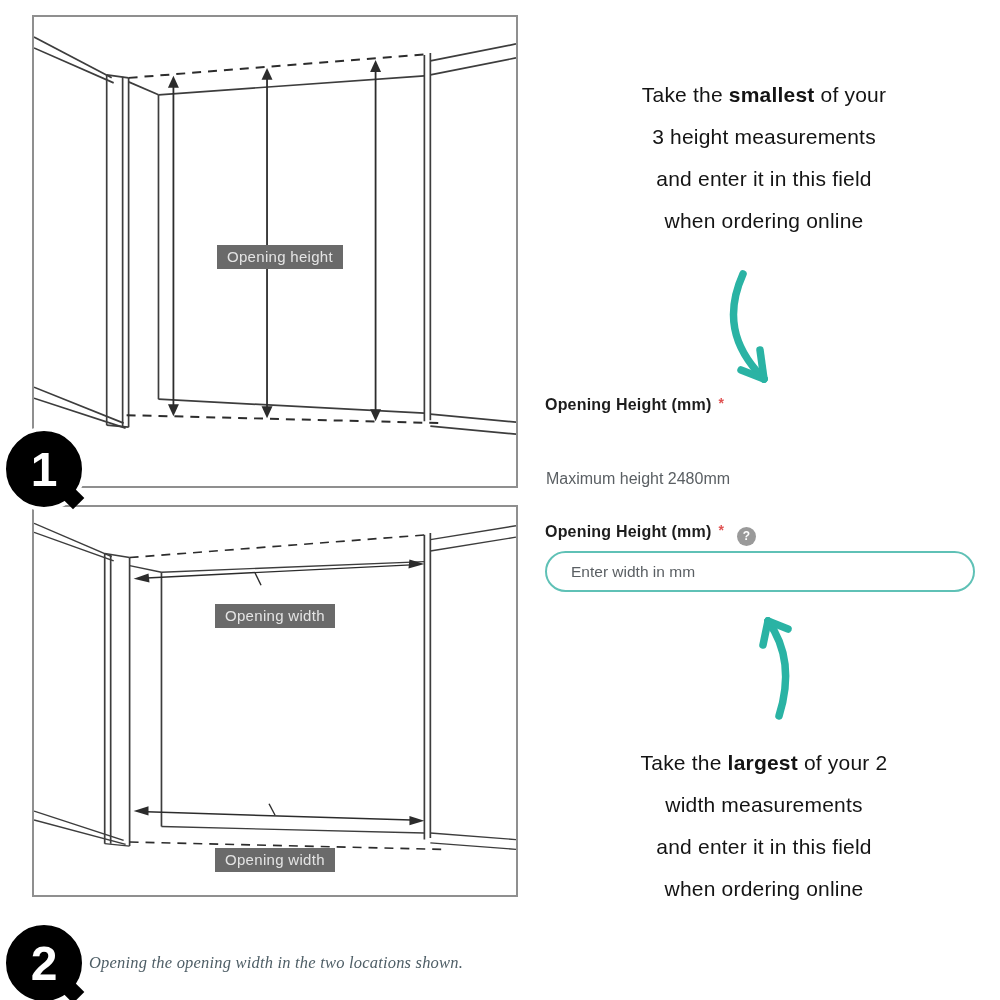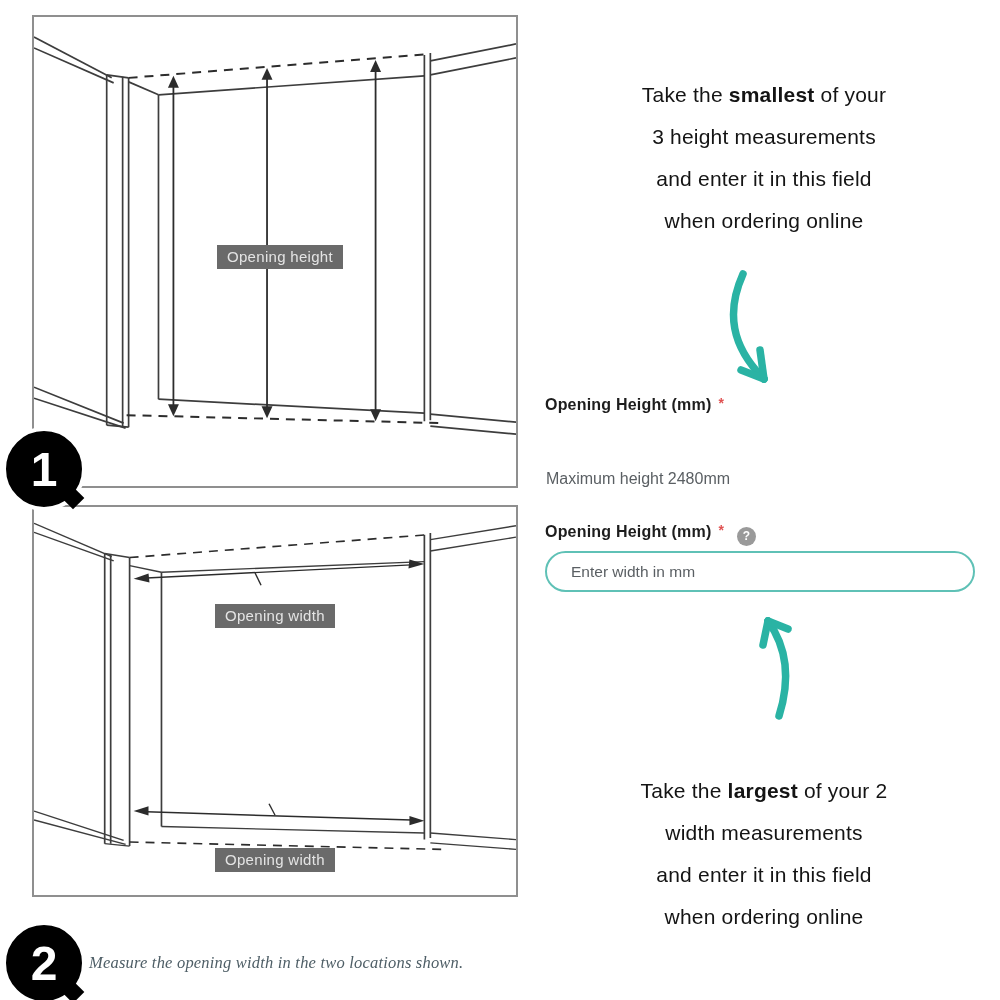--- a/index.html
+++ b/index.html
@@ -45,21 +45,21 @@
   #badge1 { left:-32px; top:410px; }
   #badge2 { left:-32px; top:414px; }
 
   
   .instruction {
     position:absolute; left:538px; width:452px; text-align:center;
     font-size:21px; line-height:42px; color:#141414; letter-spacing:.2px;
     white-space:pre-line;
   }
   #instr1 { top:74px; }
-  #instr2 { top:742px;margin-top:28px; }
+  #instr2 { top:742px; }
   .instruction b { font-weight:bold; }
 
   .field-label {
     position:absolute; left:545px; font-size:16px; font-weight:bold;
     color:#1d1d1d; letter-spacing:.2px;
   }
   #height-label-row { top:395px; }
   #width-label-row  { top:522px; }
   .req { color:#e05252; margin-left:7px; font-size:14px; vertical-align:2px; }
   .help-icon {
@@ -164,21 +164,21 @@
         <path fill="#2c2c2c" d="M392,70 L377,64.5 L376,75.5 Z"></path>
         <path stroke="#2c2c2c" stroke-width="1.8" d="M113,374 L379,384"></path>
         <path fill="#2c2c2c" d="M100,373 L115,367 L115,378.5 Z"></path>
         <path fill="#2c2c2c" d="M392,385 L377,379 L377,390.5 Z"></path>
         <path stroke="#2c2c2c" stroke-width="1.4" d="M228,96 L222,81"></path>
         <path stroke="#2c2c2c" stroke-width="1.4" d="M236,364 L242,378"></path>
       </g>
     </svg>
     <div class="diagram-label" id="label-width-top">Opening width</div>
     <div class="diagram-label" id="label-width-bot">Opening width</div>
-    <div class="caption" id="cap2">Measure the opening width in the two locations shown.</div>
+    <div class="caption" id="cap2">Opening the opening width in the two locations shown.</div>
     <div class="badge" id="badge2">2</div>
   </div>
 
   <div class="instruction" id="instr1"><span>Take the </span><b>smallest</b><span> of your
 3 height measurements
 and enter it in this field
 when ordering online</span></div>
 
   <svg class="flow-arrow" id="arrow-down" width="80" height="132" viewBox="0 0 80 132">
     <g stroke="#2ab3a4" stroke-width="7.5" fill="none" stroke-linecap="round">

